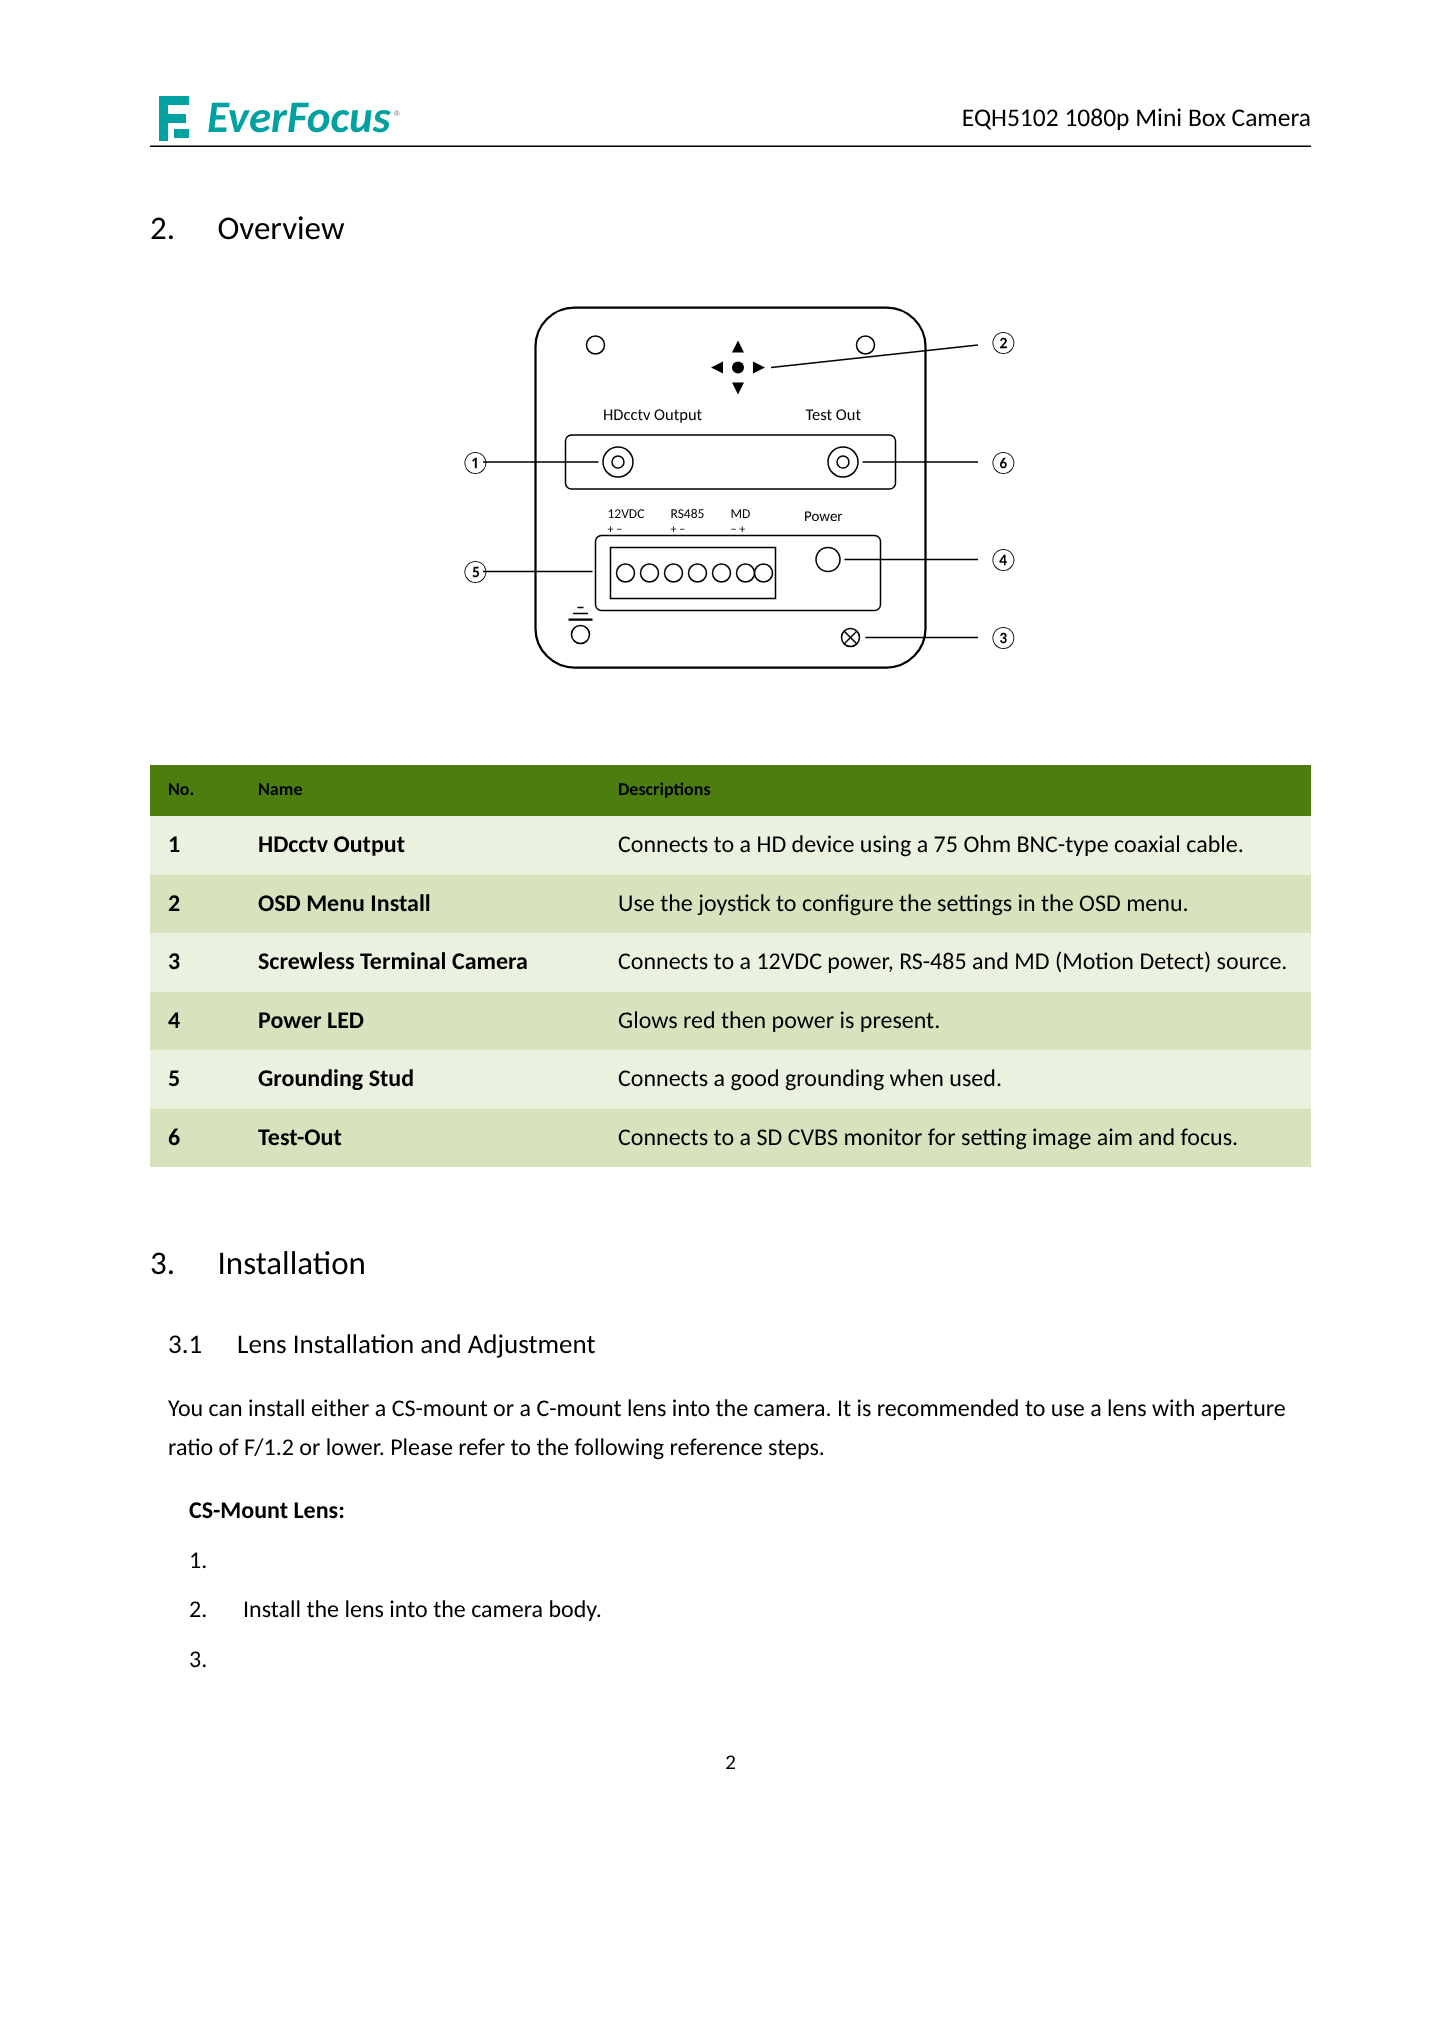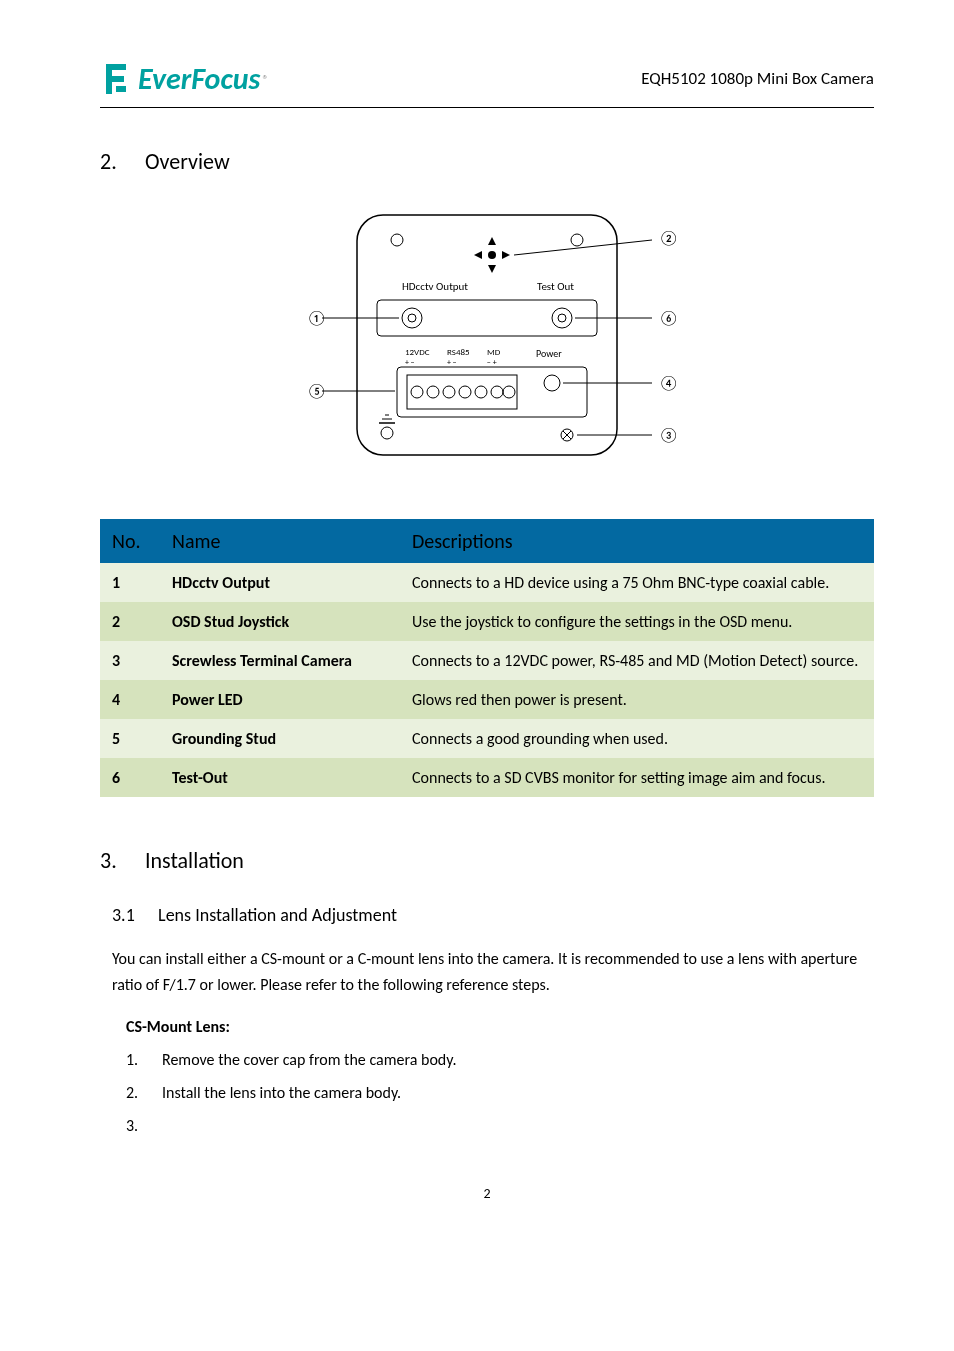--- a/index.html
+++ b/index.html
@@ -10,21 +10,20 @@
     margin: 0 auto;
     padding: 60px 80px 40px 100px;
     background: #fff;
     font-size: 16px;
   }
   .header {
     display: flex;
     justify-content: space-between;
     align-items: center;
     border-bottom: 1px solid #000;
-    padding-bottom: 10px;
     margin-bottom: 40px;
   }
   .logo {
     display: flex;
     align-items: center;
     font-size: 30px;
     font-weight: bold;
     font-style: italic;
     color: #00a1a0;
   }
@@ -60,23 +59,23 @@
     border-collapse: collapse;
     width: 100%;
     margin-bottom: 50px;
   }
   th, td {
     text-align: left;
     padding: 10px 12px;
     vertical-align: top;
   }
   thead th {
-    background: #0369a1;
-    font-weight: normal;
-    font-size: 20px;
+    background: #4d7c0f;
+    font-weight: bold;
+    font-size: 12px;
   }
   tbody tr:nth-child(odd) td { background: #eaf1de; }
   tbody tr:nth-child(even) td { background: #d6e3bd; }
   tbody td:first-child { font-weight: bold; width: 60px; }
   tbody td:nth-child(2) { font-weight: bold; width: 240px; }
   tbody td:nth-child(3) { font-weight: normal; }
   h3.subsection {
     font-size: 18px;
     font-weight: normal;
     margin: 0 0 20px 12px;
@@ -213,21 +212,21 @@
     </tr>
   </thead>
   <tbody>
     <tr>
       <td>1</td>
       <td>HDcctv Output</td>
       <td>Connects to a HD device using a 75 Ohm BNC-type coaxial cable.</td>
     </tr>
     <tr>
       <td>2</td>
-      <td>OSD Stud Joystick</td>
+      <td>OSD Menu Install</td>
       <td>Use the joystick to configure the settings in the OSD menu.</td>
     </tr>
     <tr>
       <td>3</td>
       <td>Screwless Terminal Camera</td>
       <td>Connects to a 12VDC power, RS-485 and MD (Motion Detect) source.</td>
     </tr>
     <tr>
       <td>4</td>
       <td>Power LED</td>
@@ -249,28 +248,27 @@
 <h2 class="section">
   <span class="section-num">3.</span>
   <span>Installation</span>
 </h2>
 
 <h3 class="subsection">
   <span class="sub-num">3.1</span>
   <span>Lens Installation and Adjustment</span>
 </h3>
 
-<p class="body">You can install either a CS-mount or a C-mount lens into the camera. It is recommended to use a lens with aperture ratio of F/1.7 or lower. Please refer to the following reference steps.</p>
+<p class="body">You can install either a CS-mount or a C-mount lens into the camera. It is recommended to use a lens with aperture ratio of F/1.2 or lower. Please refer to the following reference steps.</p>
 
 <p class="sublabel">CS-Mount Lens:</p>
 
 <ol class="steps">
   <li>
     <span class="n">1.</span>
-    <span>Remove the cover cap from the camera body.</span>
   </li>
   <li>
     <span class="n">2.</span>
     <span>Install the lens into the camera body.</span>
   </li>
   <li>
     <span class="n">3.</span>
   </li>
 </ol>
 

